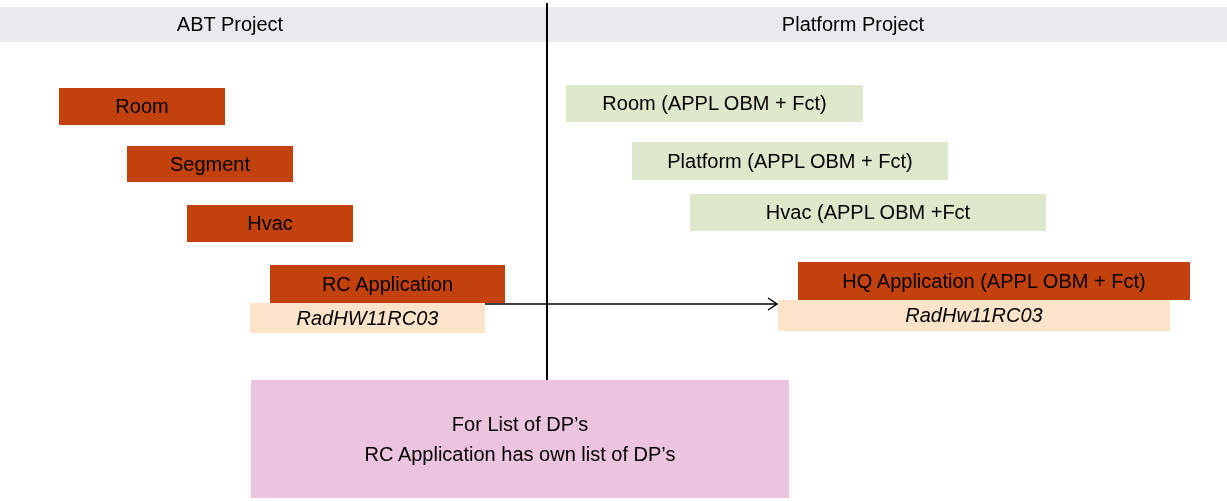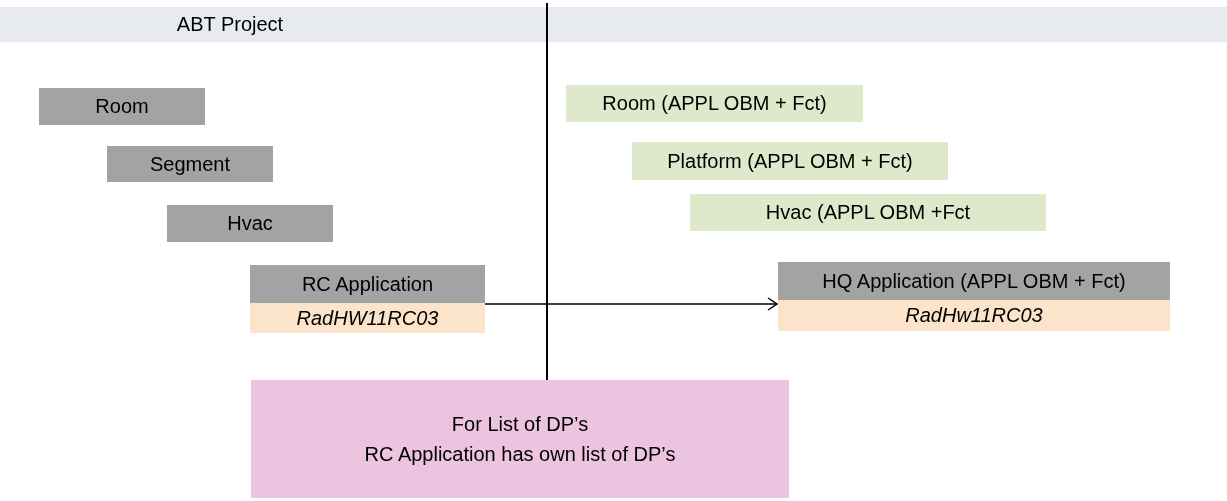--- a/index.html
+++ b/index.html
@@ -46,21 +46,21 @@
     background: #000;
   }
   .box {
     position: absolute;
     display: flex;
     align-items: center;
     justify-content: center;
     font-size: 20px;
     white-space: nowrap;
   }
-  .gray  { background: #a3a3a3; }
+  .gray  { background: #c2410c; margin-left: 20px; }
   .green { background: #dee8ca; }
   .peach { background: #fce4ca; font-style: italic; }
   .arrow {
     position: absolute;
     left: 485px;
     top: 294px;
     width: 296px;
     height: 20px;
   }
   .note {
@@ -79,20 +79,21 @@
     text-align: center;
   }
 </style>
 </head>
 <body>
 
 <div class="stage">
 
   <div class="band"></div>
   <div class="band-title left">ABT Project</div>
+  <div class="band-title right">Platform Project</div>
 
   <div class="vline"></div>
 
   <div class="box gray" style="left:39px;  top:88px;  width:166px; height:37px">Room</div>
   <div class="box gray" style="left:107px; top:146px; width:166px; height:36px">Segment</div>
   <div class="box gray" style="left:167px; top:205px; width:166px; height:37px">Hvac</div>
   <div class="box gray" style="left:250px; top:265px; width:235px; height:38px">RC Application</div>
   <div class="box peach" style="left:250px; top:303px; width:235px; height:30px">RadHW11RC03</div>
 
   <div class="box green" style="left:566px; top:85px;  width:297px; height:37px">Room (APPL OBM + Fct)</div>

